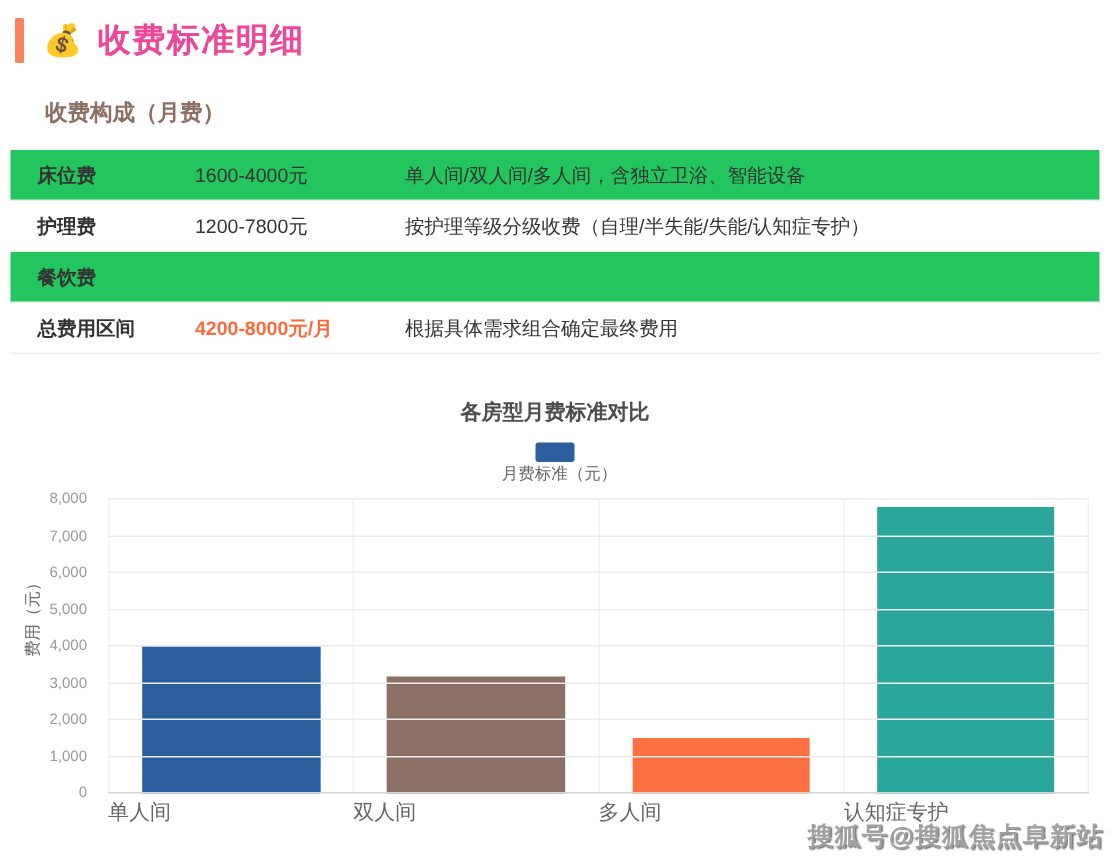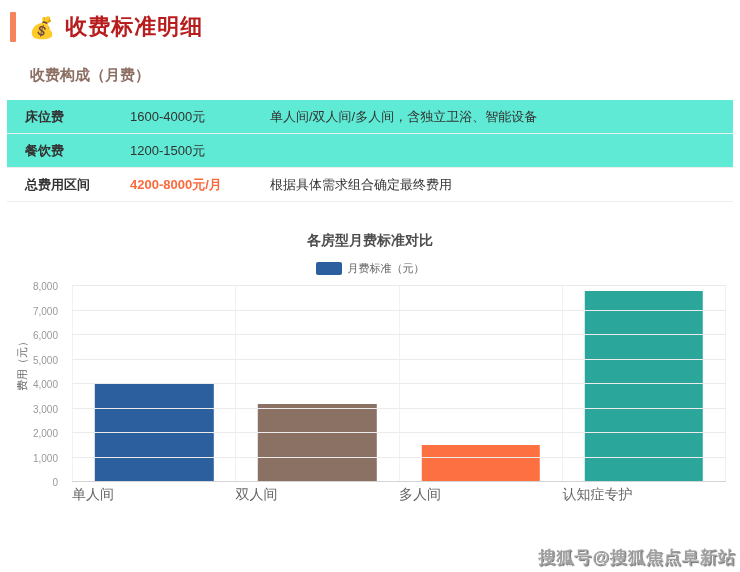--- a/index.html
+++ b/index.html
@@ -7,40 +7,40 @@
   body {
     width:740px; height:572px; overflow:hidden; position:relative;
     font-family:"Liberation Sans","DejaVu Sans",sans-serif; color:#333;
   }
   .page { padding:8px 7px 0 7px; position:relative; height:100%; }
 
   
   .hdr { display:flex; align-items:center; margin:4px 0 0 3px; }
   .accent { width:6px; height:30px; background:#f8825b; border-radius:1px; }
   .hdr-icon { font-size:21px; margin:0 0 0 13px; line-height:1; }
-  .hdr-title { font-size:22px; font-weight:bold; color:#b91c1c; margin-left:10px; letter-spacing:1px;text-align:center; }
+  .hdr-title { font-size:22px; font-weight:bold; color:#ec4899; margin-left:10px; letter-spacing:1px;text-align:center; }
 
   
   .subtitle { margin:24px 0 0 3px; font-size:15px; font-weight:bold; color:#8d6e63;padding-left:20px; }
 
   
   .tbl { margin-top:15px; width:726px; font-size:13px; }
   .trow { display:flex; align-items:center; height:34px; border-bottom:1px solid #ededed; }
   .trow.head { background:#2b5ba3; color:#fff; font-weight:bold; height:30px; border-bottom:none; }
-  .trow.stripe { background:#5eead4; }
+  .trow.stripe { background:#22c55e;justify-content:space-between; }
   .c1 { width:123px; padding-left:18px; font-weight:bold; }
   .trow.head .c1 { font-weight:bold; }
   .c2 { width:140px; }
   .c3 { flex:1; padding-right:8px; }
   .c2.highlight { color:#fa6a3c; font-weight:bold; }
 
   
   .chart { margin-top:30px; position:relative; }
   .chart-title { text-align:center; font-size:14px; font-weight:bold; color:#4d4d4d; }
-  .legend { display:flex; justify-content:center; align-items:center; margin-top:11px; }
+  .legend { display:flex; justify-content:center; align-items:center; margin-top:11px;flex-direction:column; }
   .legend-swatch { width:26px; height:13px; background:#2b5f9e; border-radius:2px; }
   .legend-label { font-size:11px; color:#666; margin-left:6px; }
   .plot-wrap { position:relative; margin:10px 7px 0 65px; height:196px; }
   .ylab { position:absolute; left:-57px; top:50%;
     transform:translateY(-50%) rotate(-90deg); transform-origin:center;
     font-size:11px; color:#666; white-space:nowrap; width:14px; }
   .yaxis { position:absolute; left:-63px; top:0; bottom:0; width:55px; }
   .ytick { position:absolute; right:6px; transform:translateY(50%);
     font-size:10px; color:#999; }
   #plot { position:relative; width:100%; height:100%; }
@@ -70,23 +70,27 @@
   </div>
 
   <div class="subtitle">收费构成（月费）</div>
 
   <div class="tbl">
     <div class="trow stripe">
       <div class="c1">床位费</div>
       <div class="c2">1600-4000元</div>
       <div class="c3">单人间/双人间/多人间，含独立卫浴、智能设备</div>
     </div>
+    <div class="trow">
+      <div class="c1">护理费</div>
+      <div class="c2">1200-7800元</div>
+      <div class="c3">按护理等级分级收费（自理/半失能/失能/认知症专护）</div>
+    </div>
     <div class="trow stripe">
       <div class="c1">餐饮费</div>
-      <div class="c2">1200-1500元</div>
     </div>
     <div class="trow">
       <div class="c1">总费用区间</div>
       <div class="c2 highlight">4200-8000元/月</div>
       <div class="c3">根据具体需求组合确定最终费用</div>
     </div>
   </div>
 
   <div class="chart">
     <div class="chart-title">各房型月费标准对比</div>

